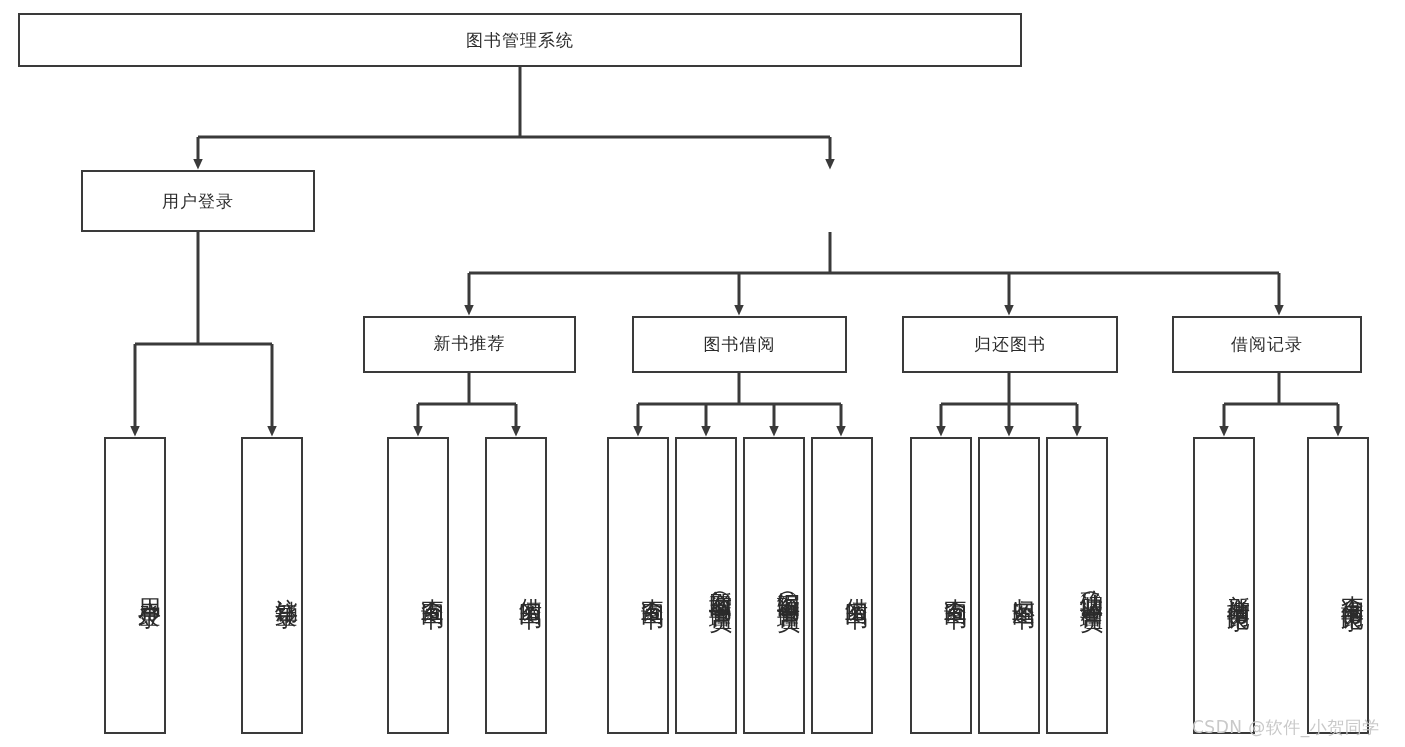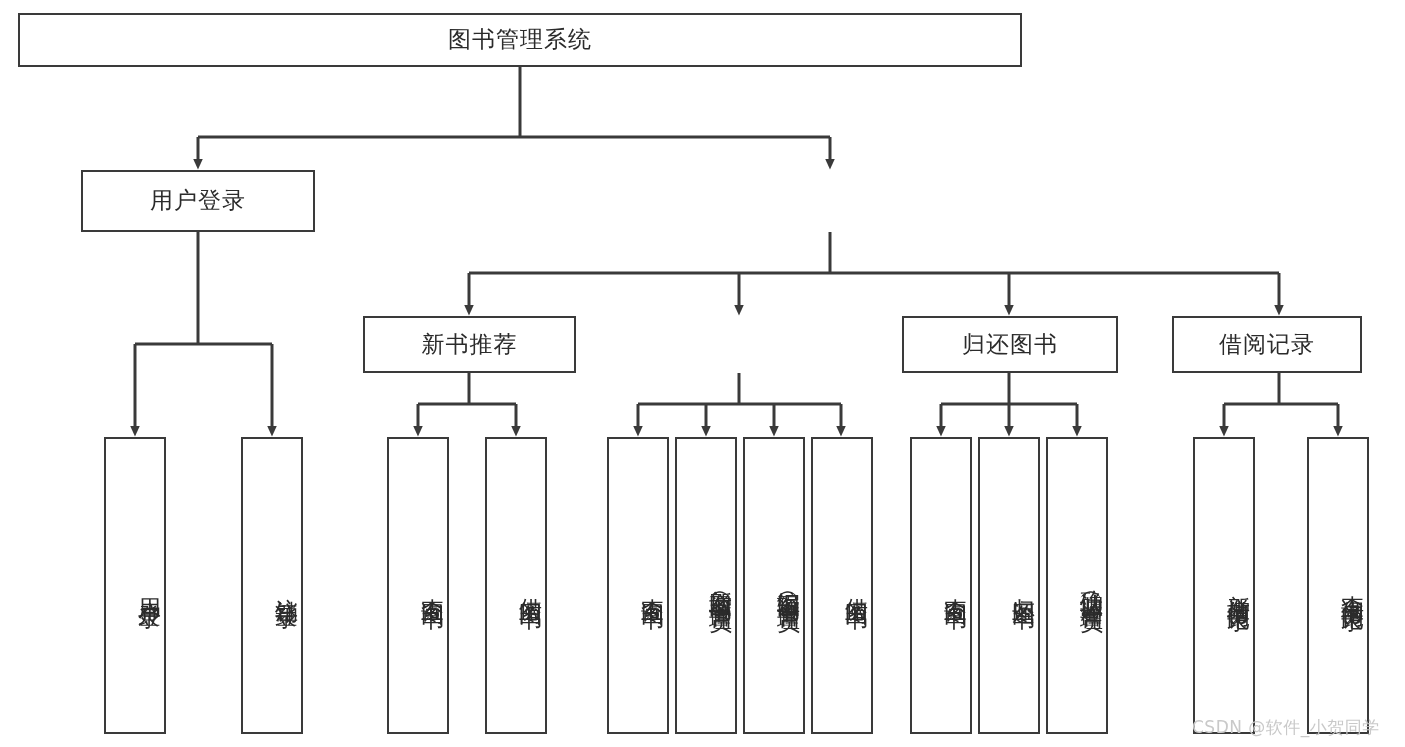--- a/index.html
+++ b/index.html
@@ -30,21 +30,21 @@
     box-sizing: border-box;
     border: 2px solid #3a3a3a;
     background: #ffffff;
     display: flex;
     align-items: center;
     justify-content: center;
     color: #2b2b2b;
     text-align: center;
   }
   .node.horizontal {
-    font-size: 23px;
+    font-size: 17px;
     letter-spacing: 1px;
     line-height: 1.2;
   }
   .node.vertical {
     writing-mode: vertical-rl;
     text-orientation: upright;
     font-size: 23px;
     letter-spacing: 3px;
     line-height: 1.25;
     padding-top: 6px;
@@ -125,22 +125,25 @@
   </svg>
 
   <div class="node horizontal" style="left:18px; top:13px; width:1004px; height:54px;">
     <span>图书管理系统</span>
   </div>
 
   <div class="node horizontal" style="left:81px; top:170px; width:234px; height:62px;">
     <span>用户登录</span>
   </div>
 
-  <div class="node horizontal" style="left:363px; top:316px; width:213px; height:57px;">
+  <div class="node horizontal" style="left:363px; top:316px; width:213px; height:57px;font-family:Liberation Serif, serif;">
     <span>新书推荐</span>
+  </div>
+  <div class="node horizontal" style="left:632px; top:316px; width:215px; height:57px;">
+    <span>图书借阅</span>
   </div>
   <div class="node horizontal" style="left:902px; top:316px; width:216px; height:57px;">
     <span>归还图书</span>
   </div>
   <div class="node horizontal" style="left:1172px; top:316px; width:190px; height:57px;">
     <span>借阅记录</span>
   </div>
 
   <div class="node vertical" style="left:104px; top:437px; width:62px; height:297px;">
     <span class="vlabel">用户登录</span>

